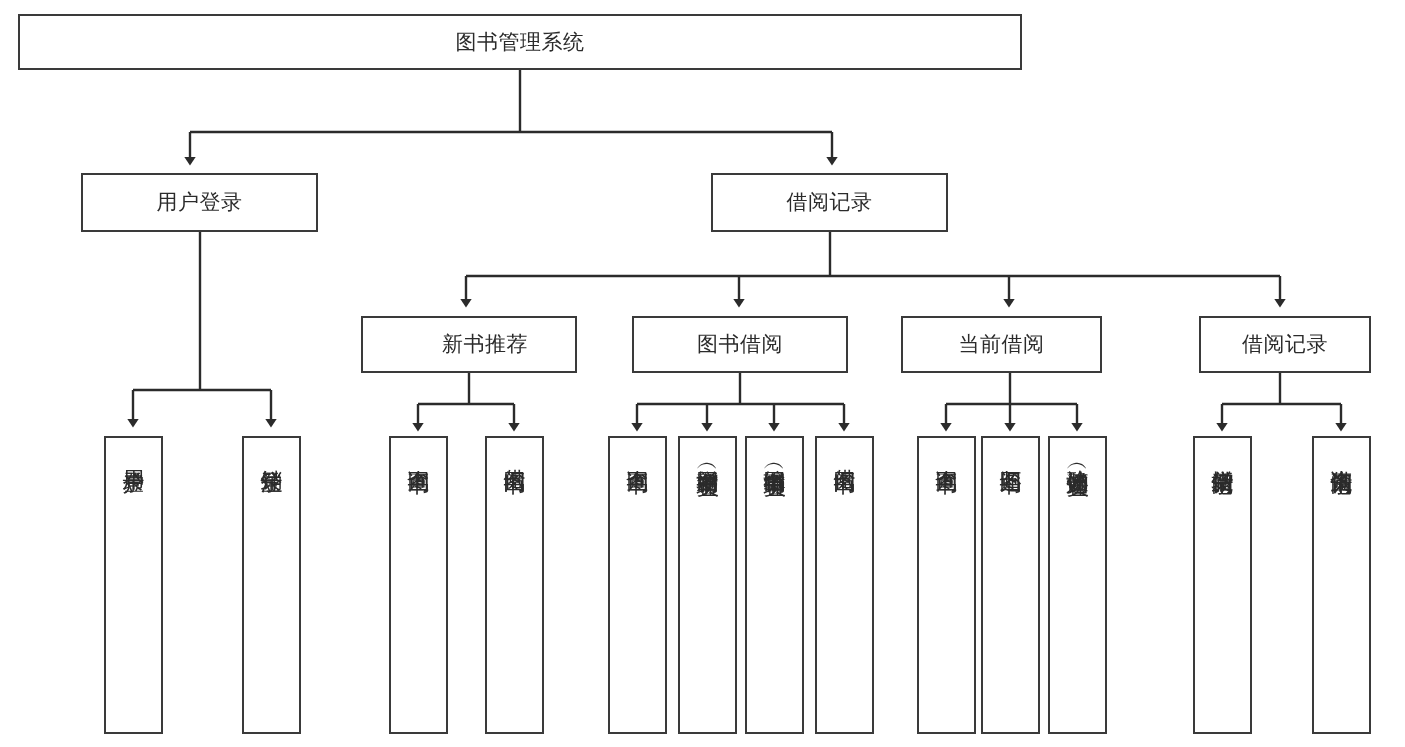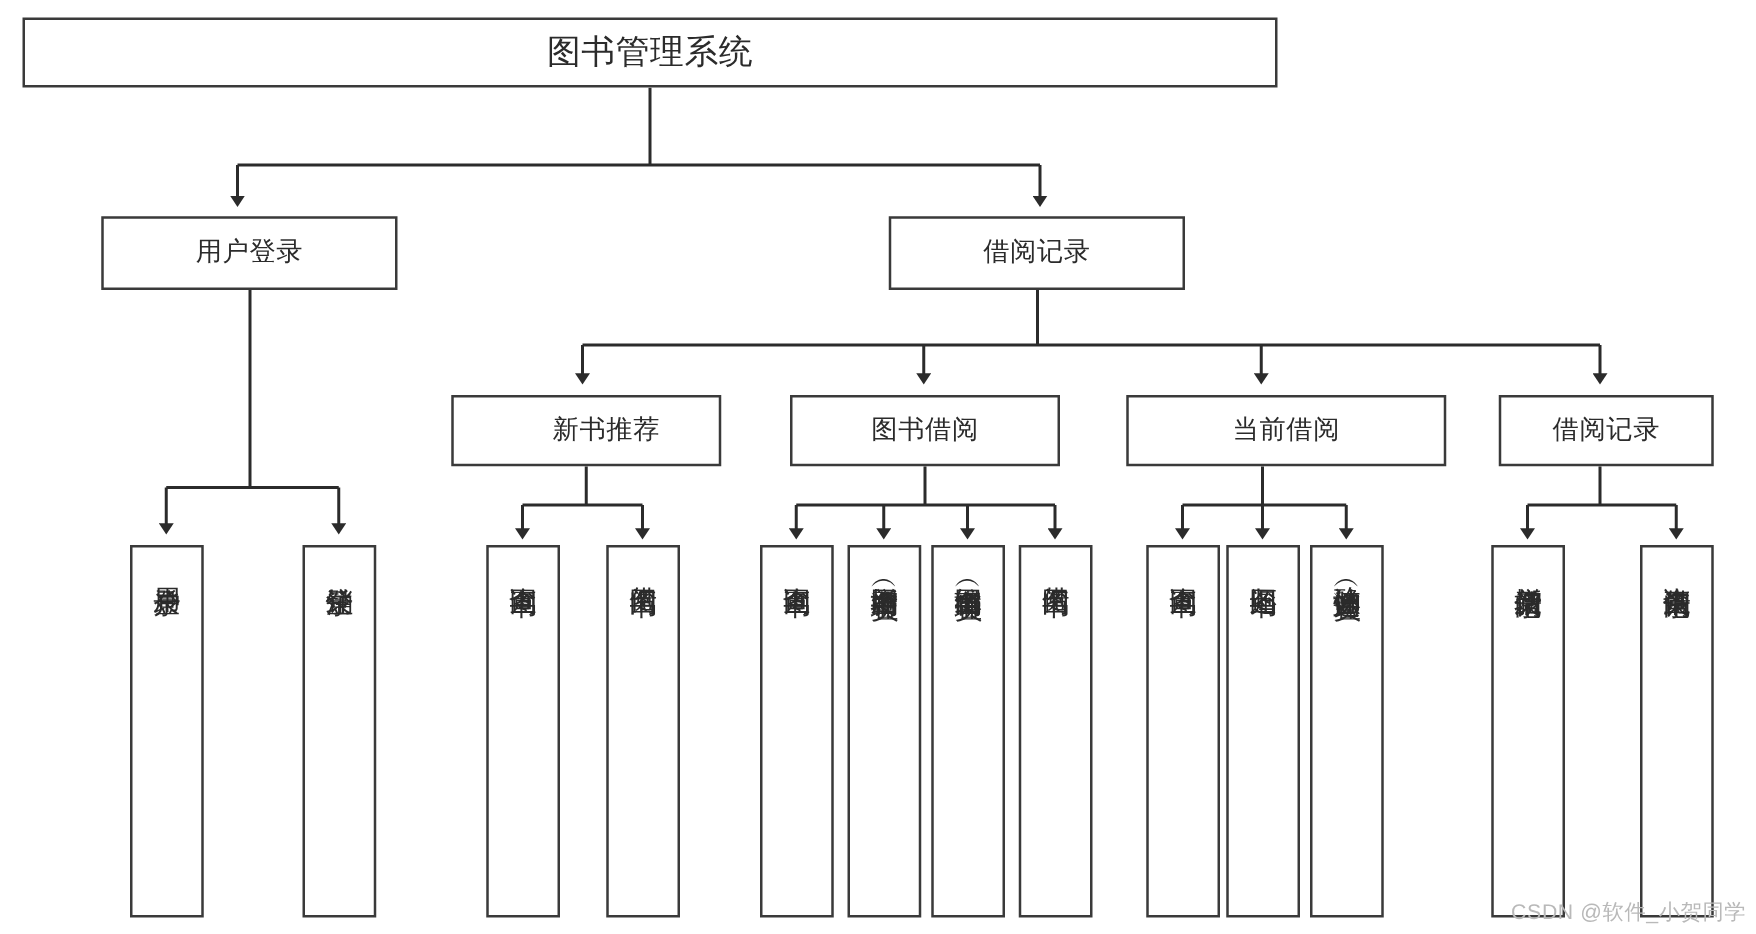--- a/index.html
+++ b/index.html
@@ -39,21 +39,21 @@
     display: block;
     text-align: center;
     line-height: 1.18;
   }
   .node.horizontal .label {
     font-size: 21px;
     letter-spacing: 0.5px;
     white-space: nowrap;
   }
   .node.root .label {
-    font-size: 27px;
+    font-size: 21px;
   }
   .node.vertical {
     align-items: flex-start;
     justify-content: center;
     padding-top: 14px;
   }
   .node.vertical .label {
     writing-mode: vertical-rl;
     text-orientation: upright;
     font-size: 22px;
@@ -144,21 +144,21 @@
   </div>
 
   <div class="node horizontal" style="left:361px; top:316px; width:216px; height:57px;padding-left:32px;">
     <span class="label">新书推荐</span>
   </div>
 
   <div class="node horizontal" style="left:632px; top:316px; width:216px; height:57px;">
     <span class="label">图书借阅</span>
   </div>
 
-  <div class="node horizontal" style="left:901px; top:316px; width:256px; height:57px;">
+  <div class="node horizontal" style="left:901px; top:316px; width:201px; height:57px;">
     <span class="label">当前借阅</span>
   </div>
 
   <div class="node horizontal" style="left:1171px; top:316px; width:172px; height:57px;margin-left:28px;">
     <span class="label">借阅记录</span>
   </div>
 
   <div class="node vertical" style="left:104px; top:436px; width:59px; height:298px;">
     <span class="label">用户登录</span>
   </div>
@@ -204,15 +204,14 @@
   </div>
 
   <div class="node vertical" style="left:1193px; top:436px; width:59px; height:298px;">
     <span class="label">新增借阅记录</span>
   </div>
 
   <div class="node vertical" style="left:1312px; top:436px; width:59px; height:298px;">
     <span class="label">查询借阅记录</span>
   </div>
 
-  <div class="watermark">CSDN @软件_小贺同学</div>
 
 </div>
 
 </body></html>

